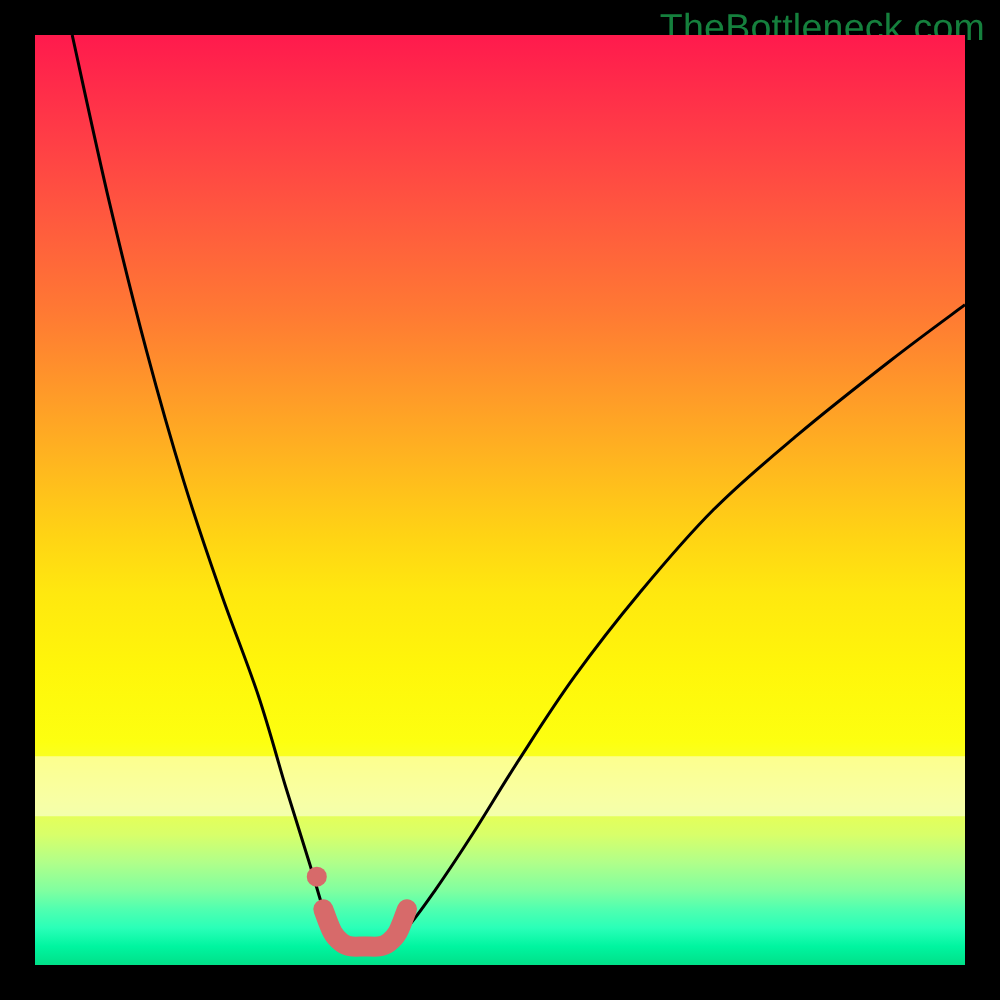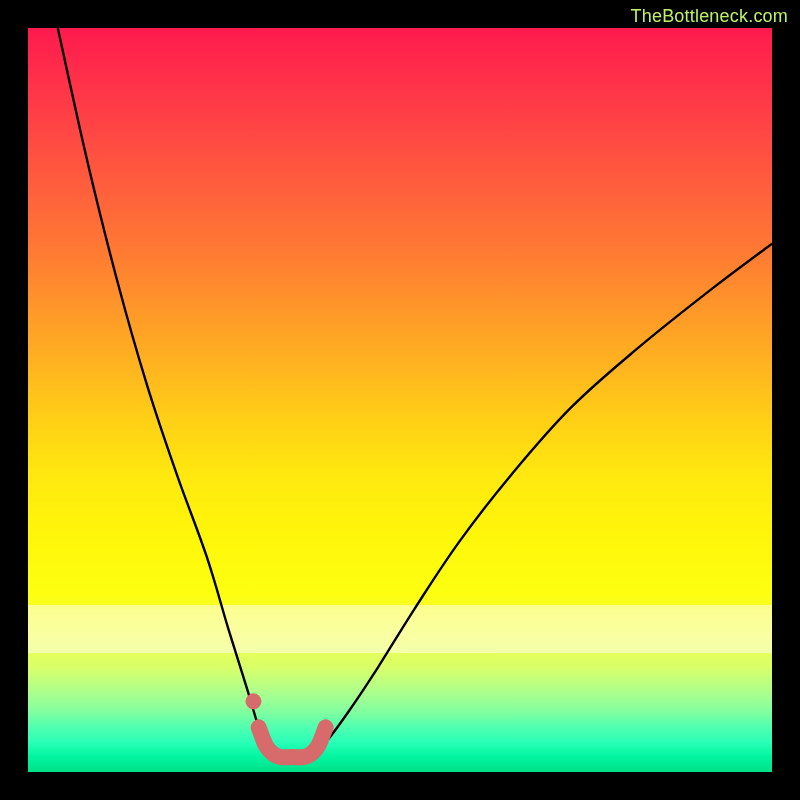--- a/index.html
+++ b/index.html
@@ -50,22 +50,22 @@
     right: 0;
     top: 77.5%;
     height: 6.5%;
     background: rgba(255, 255, 230, 0.55);
     mix-blend-mode: screen;
   }
   .watermark {
     position: absolute;
     top: 6px;
     right: 12px;
-    color: #bef264;
-    font-size: 18px;
+    color: #15803d;
+    font-size: 30px;
     letter-spacing: 0.2px;
     user-select: none;
   }
   svg.plot {
     position: absolute;
     inset: 0;
   }
 </style>
 </head>
 <body>

